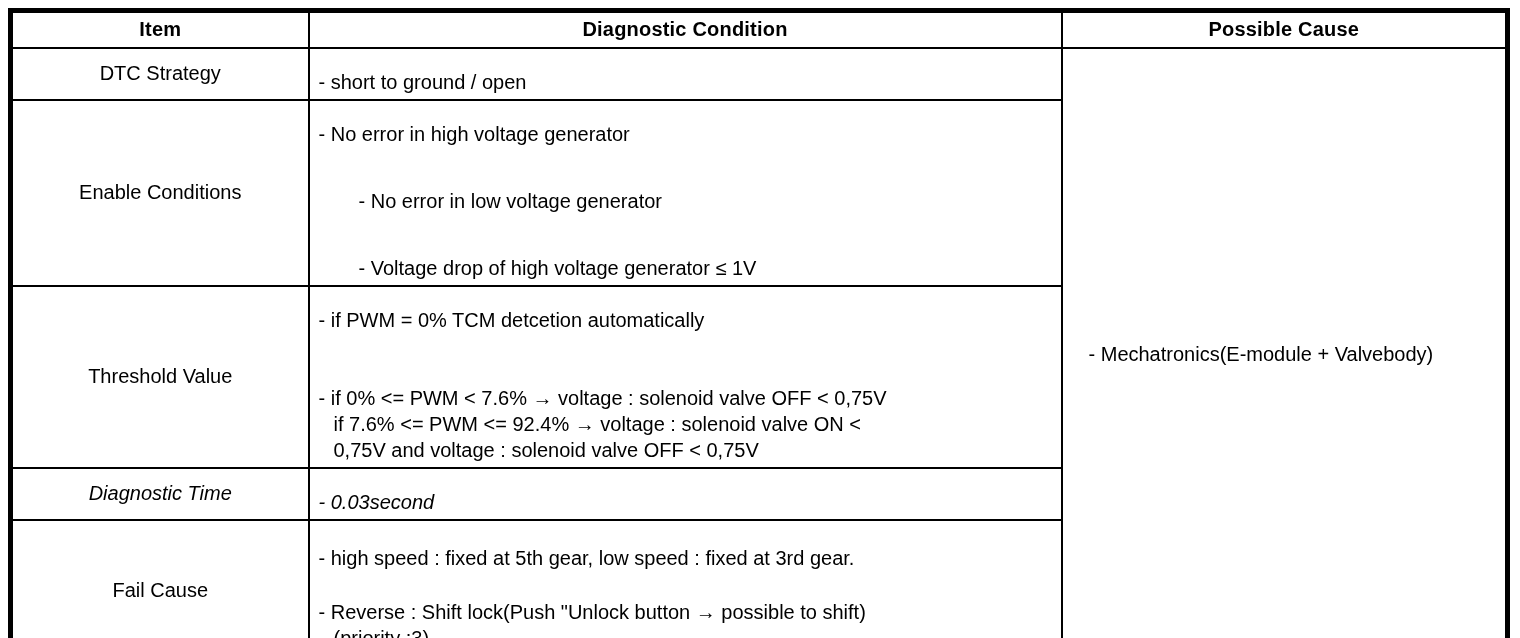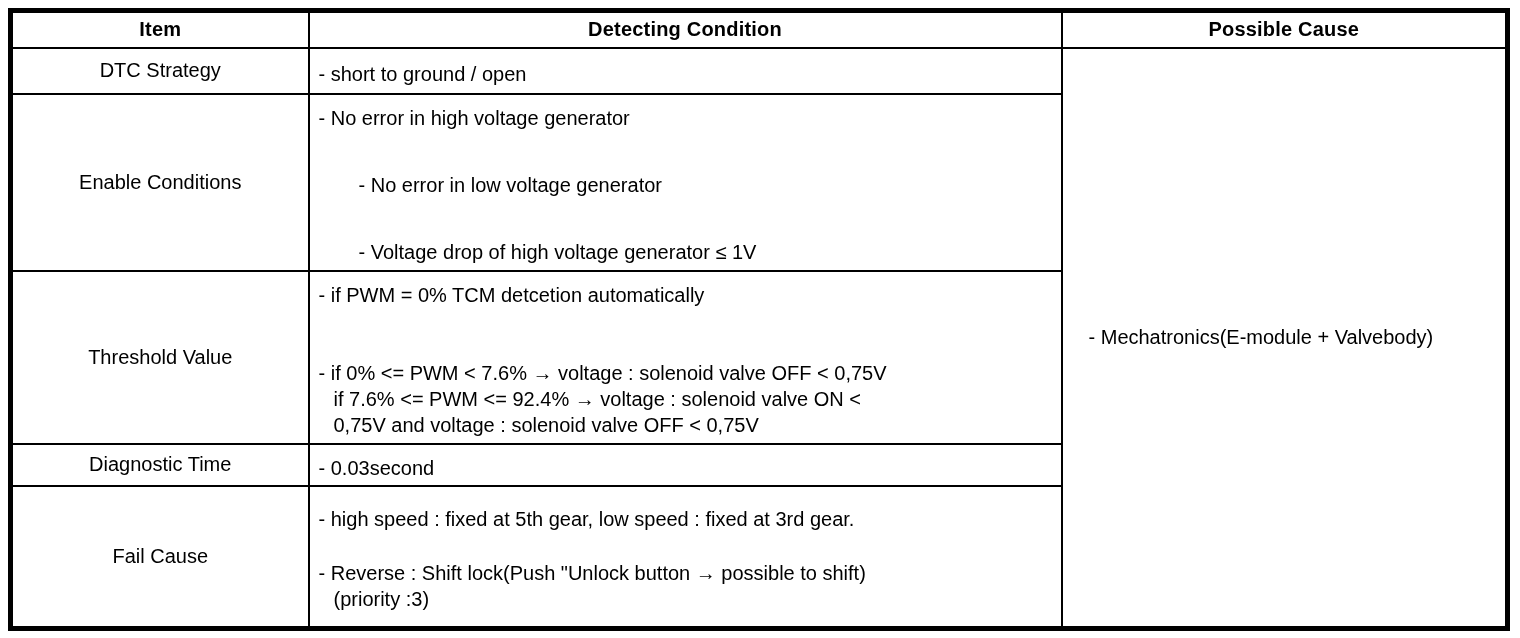--- a/index.html
+++ b/index.html
@@ -33,36 +33,36 @@
   th, td {
     border: 2px solid #000000;
     font-size: 20px;
     padding: 0;
     overflow: hidden;
   }
   tr.hrow  { height: 37px; }
   tr.r1    { height: 46px; }
   tr.r2    { height: 177px; }
   tr.r3    { height: 173px; }
-  tr.r4    { height: 42px; }
+  tr.r4    { height: 42px; font-style: italic; }
   tr.r5    { height: 143px; }
 
   th.hcell {
     font-weight: bold;
     text-align: center;
     vertical-align: middle;
     letter-spacing: 0.2px;
   }
   td.item-cell {
     text-align: center;
     vertical-align: middle;
   }
   td.cond-cell {
     vertical-align: middle;
-    padding: 10px 8px 4px 9px;
+    padding: 20px 8px 4px 9px;
   }
   td.cause-cell {
     vertical-align: middle;
     padding-left: 26px;
     padding-right: 2px;
   }
   .line {
     line-height: 26px;
     white-space: nowrap;
   }
@@ -77,21 +77,21 @@
 <div class="page">
   <table class="dtc-table">
     <colgroup>
       <col class="c1">
       <col class="c2">
       <col class="c3">
     </colgroup>
     <thead>
       <tr class="hrow">
         <th class="hcell">Item</th>
-        <th class="hcell">Detecting Condition</th>
+        <th class="hcell">Diagnostic Condition</th>
         <th class="hcell">Possible Cause</th>
       </tr>
     </thead>
     <tbody>
       <tr class="r1">
         <td class="item-cell">DTC Strategy</td>
         <td class="cond-cell">
           <div class="line">- short to ground / open</div>
         </td>
         <td class="cause-cell" rowspan="5">

